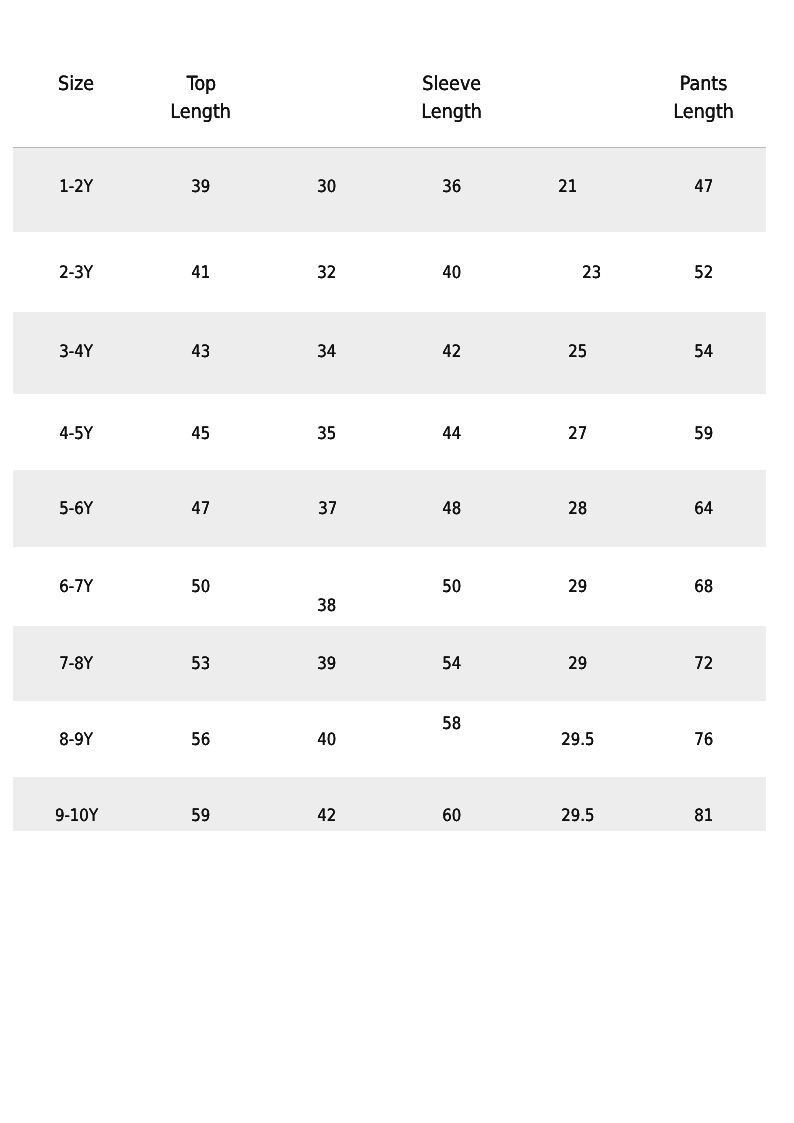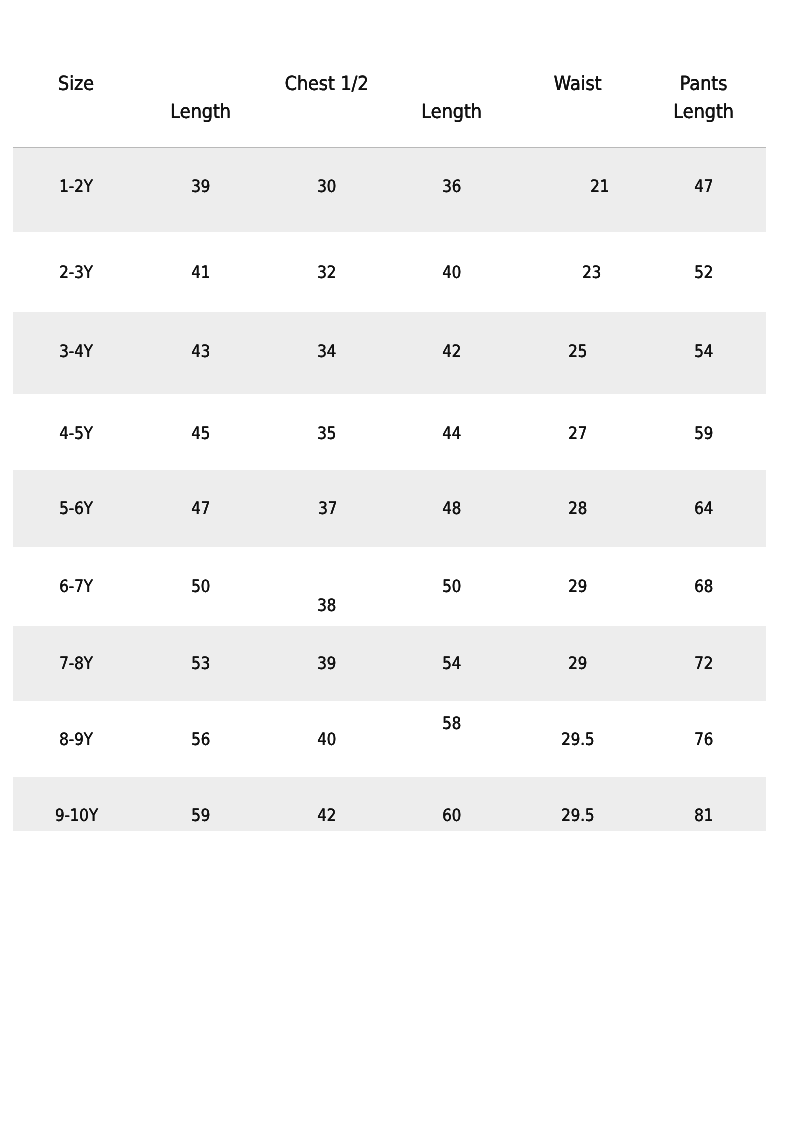--- a/index.html
+++ b/index.html
@@ -53,32 +53,32 @@
   <div class="band" style="top:393.6px;height:76.4px"></div>
   <div class="band shade" style="top:470.0px;height:77.3px"></div>
   <div class="band" style="top:547.3px;height:78.4px"></div>
   <div class="band shade" style="top:625.7px;height:75.4px"></div>
   <div class="band" style="top:701.1px;height:75.8px"></div>
   <div class="band shade" style="top:776.9px;height:53.7px"></div>
 
   <div class="hrule" style="top:147px"></div>
 
   <div class="cell hcell" style="left:-23.6px;top:74.0px"><span>Size</span></div>
+  <div class="cell hcell" style="left:101.0px;top:74.0px"><span>Top</span></div>
   <div class="cell hcell" style="left:101.0px;top:102.2px"><span>Length</span></div>
-  <div class="cell hcell" style="left:227.0px;top:74.0px"><span>Chest 1/2</span></div>
+  <div class="cell hcell" style="left:351.9px;top:74.0px"><span>Sleeve</span></div>
   <div class="cell hcell" style="left:351.9px;top:102.2px"><span>Length</span></div>
-  <div class="cell hcell" style="left:478.1px;top:74.0px"><span>Waist</span></div>
   <div class="cell hcell" style="left:603.6px;top:74.0px"><span>Pants</span></div>
   <div class="cell hcell" style="left:603.6px;top:102.2px"><span>Length</span></div>
 
   <div class="cell dcell" style="left:-23.6px;top:178.30px"><span>1-2Y</span></div>
   <div class="cell dcell" style="left:101.0px;top:178.30px"><span>39</span></div>
   <div class="cell dcell" style="left:227.0px;top:178.30px"><span>30</span></div>
   <div class="cell dcell" style="left:351.9px;top:178.30px"><span>36</span></div>
-  <div class="cell dcell" style="left:500px;top:178.30px"><span>21</span></div>
+  <div class="cell dcell" style="left:468px;top:178.30px"><span>21</span></div>
   <div class="cell dcell" style="left:603.6px;top:178.30px"><span>47</span></div>
 
   <div class="cell dcell" style="left:-23.6px;top:263.60px"><span>2-3Y</span></div>
   <div class="cell dcell" style="left:101.0px;top:263.60px"><span>41</span></div>
   <div class="cell dcell" style="left:227.0px;top:263.60px"><span>32</span></div>
   <div class="cell dcell" style="left:351.9px;top:263.60px"><span>40</span></div>
   <div class="cell dcell" style="left:492px;top:263.60px"><span>23</span></div>
   <div class="cell dcell" style="left:603.6px;top:263.60px"><span>52</span></div>
 
   <div class="cell dcell" style="left:-23.6px;top:343.40px"><span>3-4Y</span></div>

